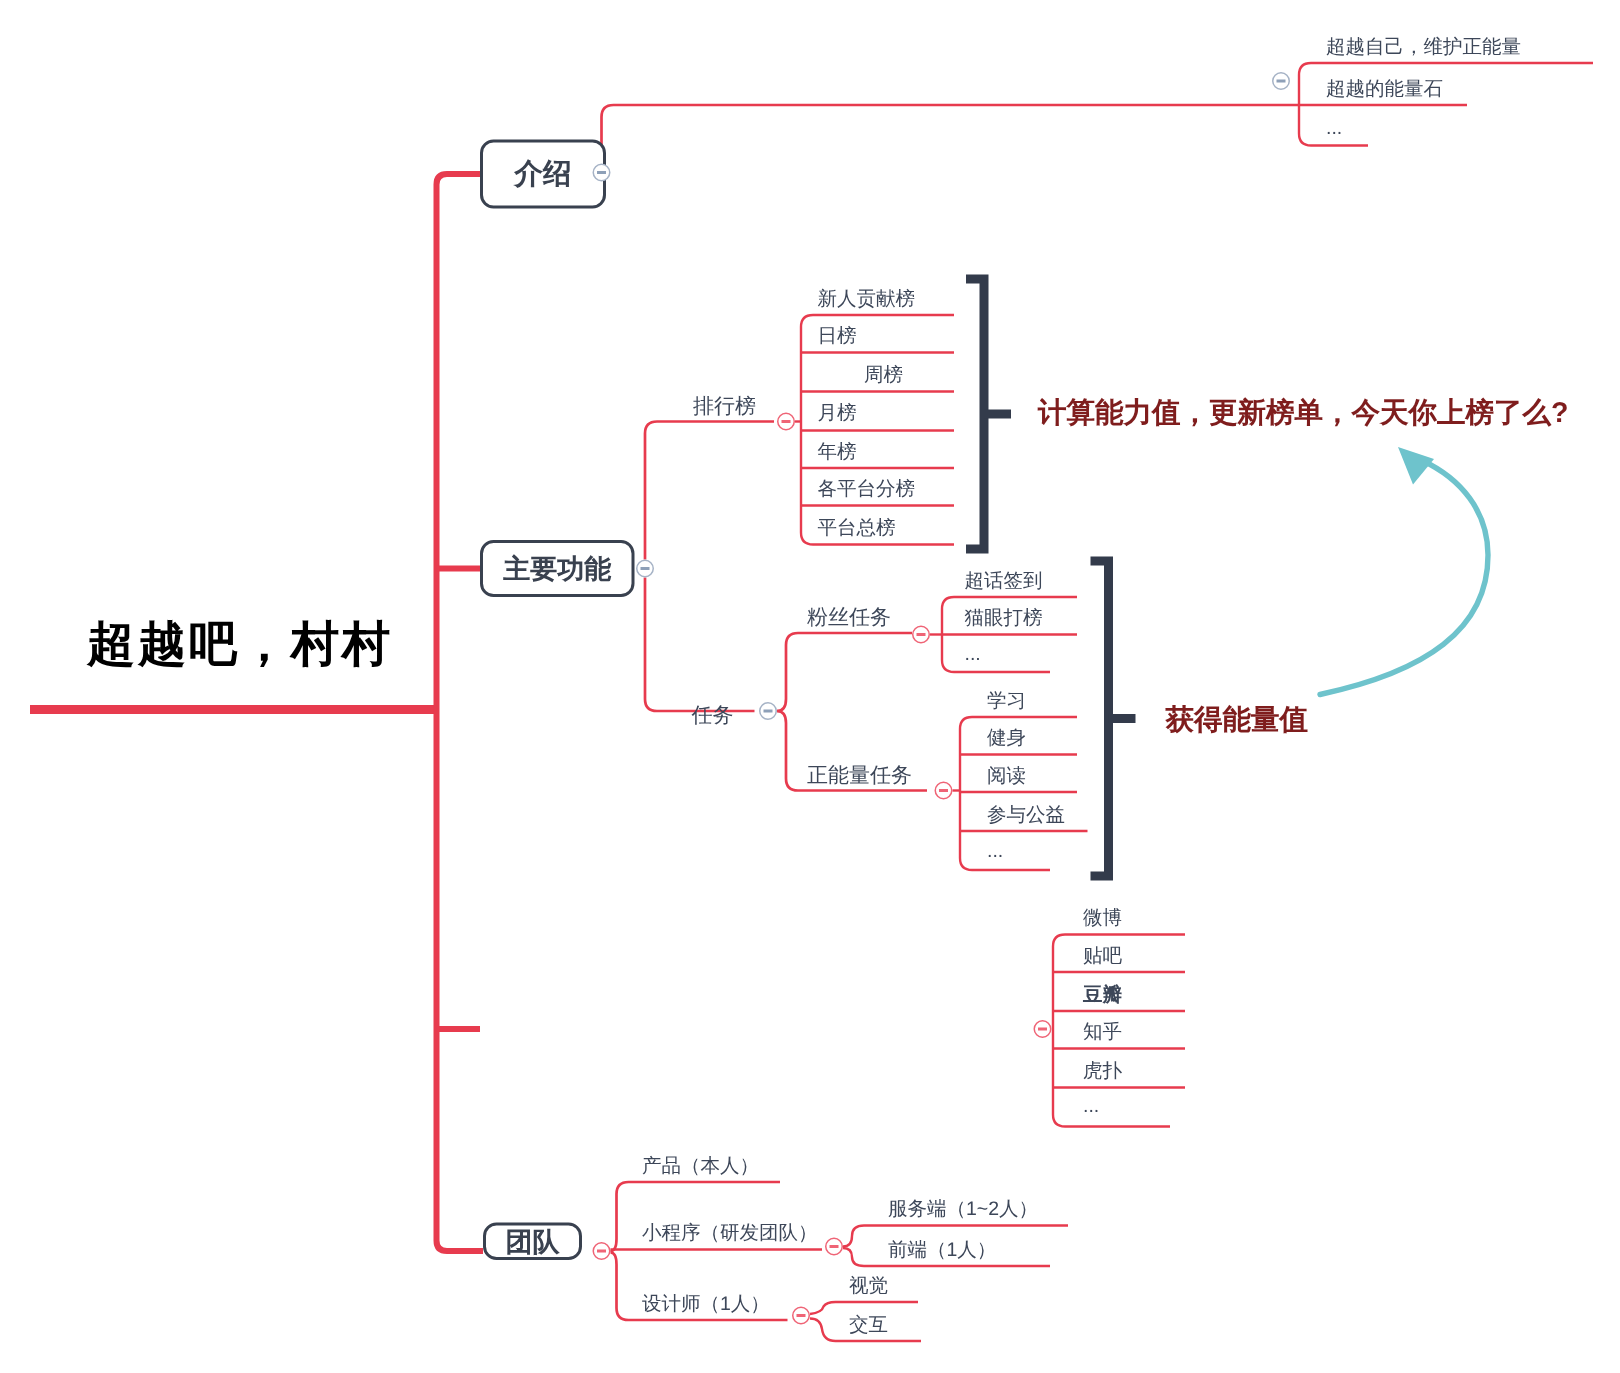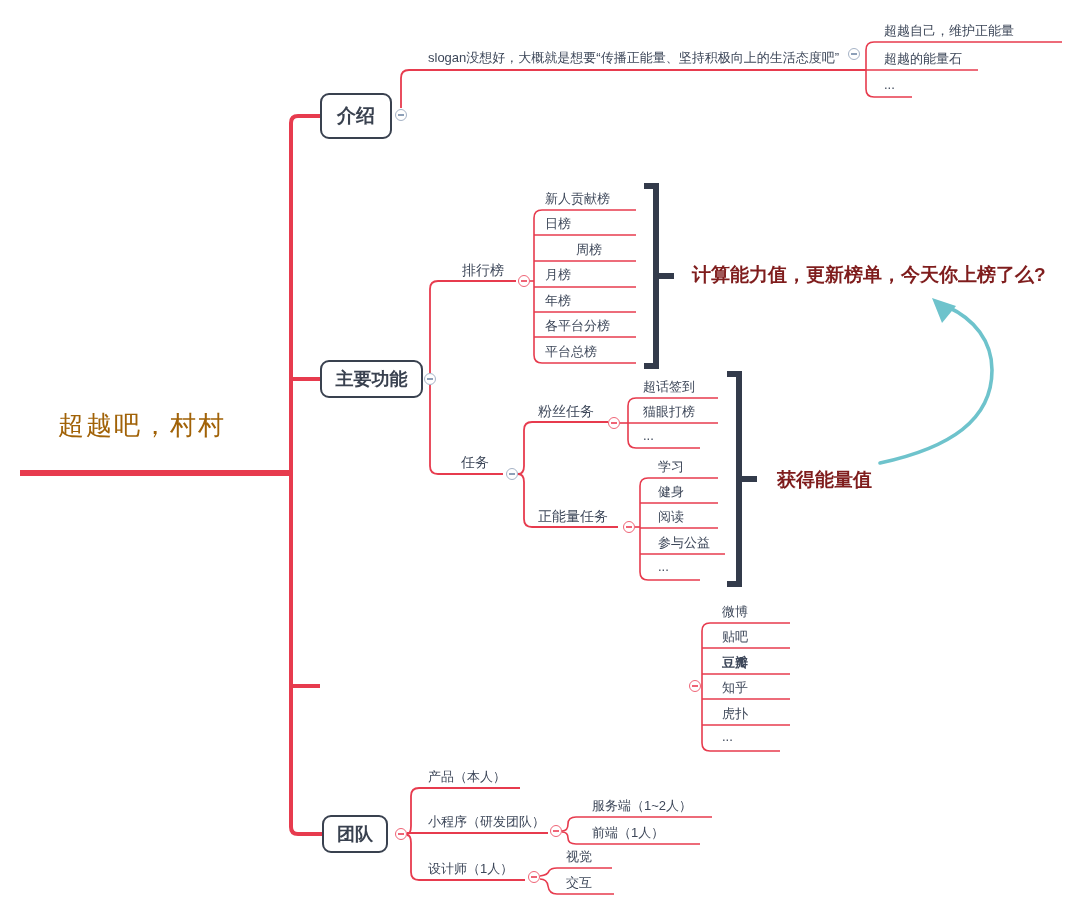--- a/index.html
+++ b/index.html
@@ -6,22 +6,22 @@
   .canvas{
     position:relative;width:1080px;height:915px;background:#fff;overflow:hidden;
     font-family:"Liberation Sans","DejaVu Sans",sans-serif;color:#3d4759;
   }
   svg.lines{position:absolute;left:0;top:0;}
   .red-line{stroke:#e73b4e;fill:none;}
   .dark-line{stroke:#333b4b;fill:none;}
   .teal-line{stroke:#6ec3cc;fill:none;}
   .node{position:absolute;white-space:nowrap;}
   .root-topic{
-    position:absolute;left:58px;top:408px;font-size:26px;font-weight:normal;
-    color:#a16207;letter-spacing:2px;white-space:nowrap;
+    position:absolute;left:58px;top:408px;font-size:32px;font-weight:bold;
+    color:#000000;letter-spacing:2px;white-space:nowrap;
   }
   .box-topic{
     position:absolute;box-sizing:border-box;background:#fff;border:2.5px solid #39414f;
     border-radius:9px;display:flex;align-items:center;justify-content:center;
     font-weight:bold;color:#39414f;white-space:nowrap;
   }
   .leaf{font-size:13px;color:#3d4759;}
   .mid{font-size:14px;color:#3d4759;}
   .summary-text{position:absolute;font-weight:bold;color:#7f1d1d;font-size:19px;white-space:nowrap;}
   .para{
@@ -100,45 +100,44 @@
     <path class="red-line" stroke-width="1.8" d="M407 833 H548"></path>
     <path class="red-line" stroke-width="1.8" d="M407 835 Q411 835 411 843 V872 Q411 880 419 880 H525"></path>
     <path class="red-line" stroke-width="1.6" d="M562 831 Q568 831 568 824 Q568 817 576 817 H712"></path>
     <path class="red-line" stroke-width="1.6" d="M562 832 Q568 832 568 838 Q568 844 576 844 H700"></path>
     <path class="red-line" stroke-width="1.6" d="M540 876 Q548 875 549 871 Q551 868 557 868 H612"></path>
     <path class="red-line" stroke-width="1.6" d="M540 879 Q547 879 548 886 Q549 894 557 894 H614"></path>
   </svg>
 
   <div class="root-topic">超越吧，村村</div>
 
-  <div class="box-topic" style="left:320px;top:93px;width:72px;height:46px;font-size:19px;">介绍</div>
+  <div class="box-topic" style="left:320px;top:93px;width:84px;height:46px;font-size:19px;">介绍</div>
   <div class="collapse gray" style="left:395px;top:109px;"></div>
 
-  <div class="node leaf" style="left:428px;top:49px;">slogan没想好，大概就是想要“传播正能量、坚持积极向上的生活态度吧”</div>
   <div class="collapse gray" style="left:848px;top:48px;"></div>
   <div class="node leaf" style="left:884px;top:22px;">超越自己，维护正能量</div>
   <div class="node leaf" style="left:884px;top:50px;">超越的能量石</div>
   <div class="node leaf" style="left:884px;top:77px;">...</div>
 
 
   <div class="box-topic" style="left:320px;top:360px;width:103px;height:38px;font-size:18px;">主要功能</div>
   <div class="collapse gray" style="left:424px;top:373px;"></div>
 
   <div class="node mid" style="left:462px;top:262px;">排行榜</div>
   <div class="collapse red" style="left:518px;top:275px;"></div>
   <div class="node leaf" style="left:545px;top:190px;">新人贡献榜</div>
   <div class="node leaf" style="left:545px;top:215px;">日榜</div>
   <div class="node leaf" style="left:545px;top:241px;margin-left:31px;">周榜</div>
   <div class="node leaf" style="left:545px;top:266px;">月榜</div>
   <div class="node leaf" style="left:545px;top:292px;">年榜</div>
   <div class="node leaf" style="left:545px;top:317px;">各平台分榜</div>
   <div class="node leaf" style="left:545px;top:343px;">平台总榜</div>
   <div class="summary-text" style="left:692px;top:262px;">计算能力值，更新榜单，今天你上榜了么?</div>
 
-  <div class="node mid" style="left:461px;top:454px;">任务</div>
+  <div class="node mid" style="left:461px;top:468px;">任务</div>
   <div class="collapse gray" style="left:506px;top:468px;"></div>
 
   <div class="node mid" style="left:538px;top:403px;">粉丝任务</div>
   <div class="collapse red" style="left:608px;top:417px;"></div>
   <div class="node leaf" style="left:643px;top:378px;">超话签到</div>
   <div class="node leaf" style="left:643px;top:403px;">猫眼打榜</div>
   <div class="node leaf" style="left:643px;top:428px;">...</div>
 
   <div class="node mid" style="left:538px;top:508px;">正能量任务</div>
   <div class="collapse red" style="left:623px;top:521px;"></div>
@@ -150,21 +149,21 @@
   <div class="summary-text" style="left:777px;top:467px;">获得能量值</div>
 
   <div class="collapse red" style="left:689px;top:680px;"></div>
   <div class="node leaf" style="left:722px;top:603px;">微博</div>
   <div class="node leaf" style="left:722px;top:628px;">贴吧</div>
   <div class="node leaf" style="left:722px;top:654px;font-weight:bold;">豆瓣</div>
   <div class="node leaf" style="left:722px;top:679px;">知乎</div>
   <div class="node leaf" style="left:722px;top:705px;">虎扑</div>
   <div class="node leaf" style="left:722px;top:729px;">...</div>
 
-  <div class="box-topic" style="left:322px;top:815px;width:66px;height:38px;font-size:18px;">团队</div>
+  <div class="box-topic" style="left:322px;top:815px;width:66px;height:25px;font-size:18px;">团队</div>
   <div class="collapse red" style="left:395px;top:828px;"></div>
 
   <div class="node leaf" style="left:428px;top:768px;">产品（本人）</div>
 
   <div class="node leaf" style="left:428px;top:813px;">小程序（研发团队）</div>
   <div class="collapse red" style="left:550px;top:825px;"></div>
   <div class="node leaf" style="left:592px;top:797px;">服务端（1~2人）</div>
   <div class="node leaf" style="left:592px;top:824px;">前端（1人）</div>
 
   <div class="node leaf" style="left:428px;top:860px;">设计师（1人）</div>

